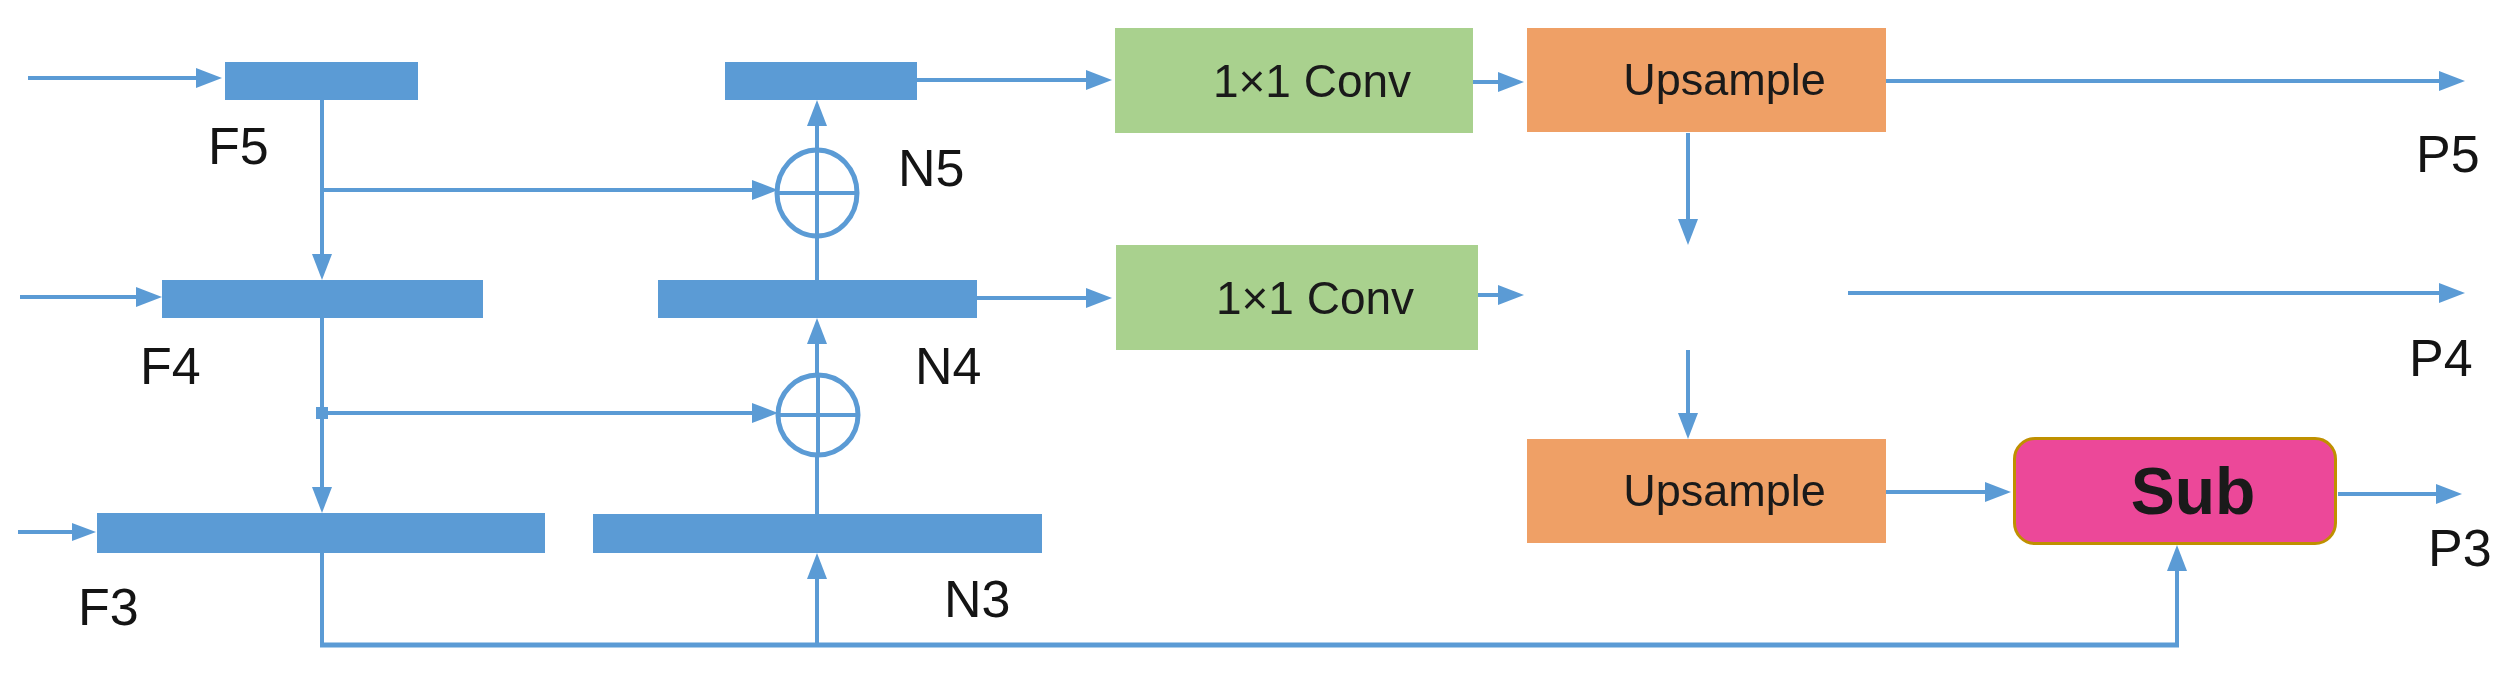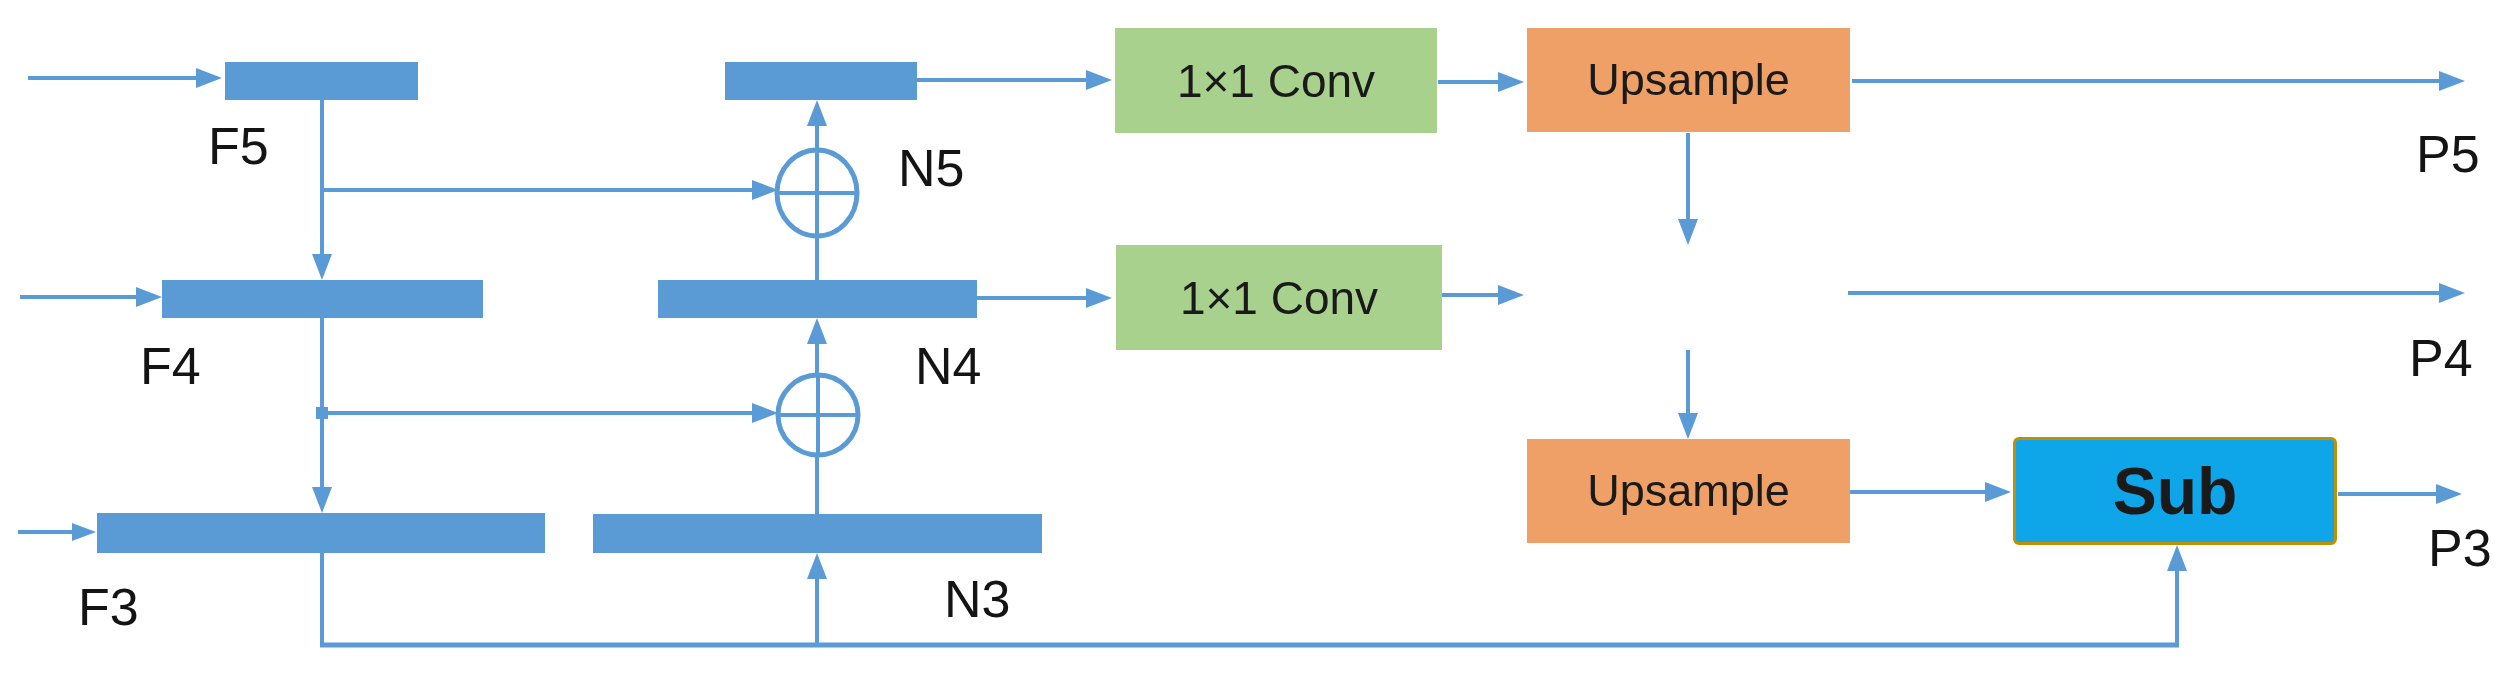--- a/index.html
+++ b/index.html
@@ -13,28 +13,29 @@
   #wires{position:absolute;left:0;top:0;width:2499px;height:680px;}
   .bar{
     position:absolute;
     background:#5B9BD5;
   }
   .opbox{
     position:absolute;
     display:flex;align-items:center;justify-content:center;
     color:#1a1a1a;
     text-align:center;
+    padding-left:36px;
   }
   .op-green{background:#A9D18E;}
   .op-orange{background:#EFA066;}
   .op-yellow{background:#FFD960;}
   .op-amber{
-    background:#0ea5e9;
+    background:#ec4899;
     border:3px solid #BF9000;
-    border-radius:6px;
+    border-radius:22px;
     box-sizing:border-box;
   }
   .conv-label{font-size:46px;}
   .upsample-label{font-size:45px;}
   .fuse-label{font-size:50px;}
   .sub-label{font-size:66px;font-weight:bold;}
   .tag{
     position:absolute;
     font-size:52px;
     color:#141414;

